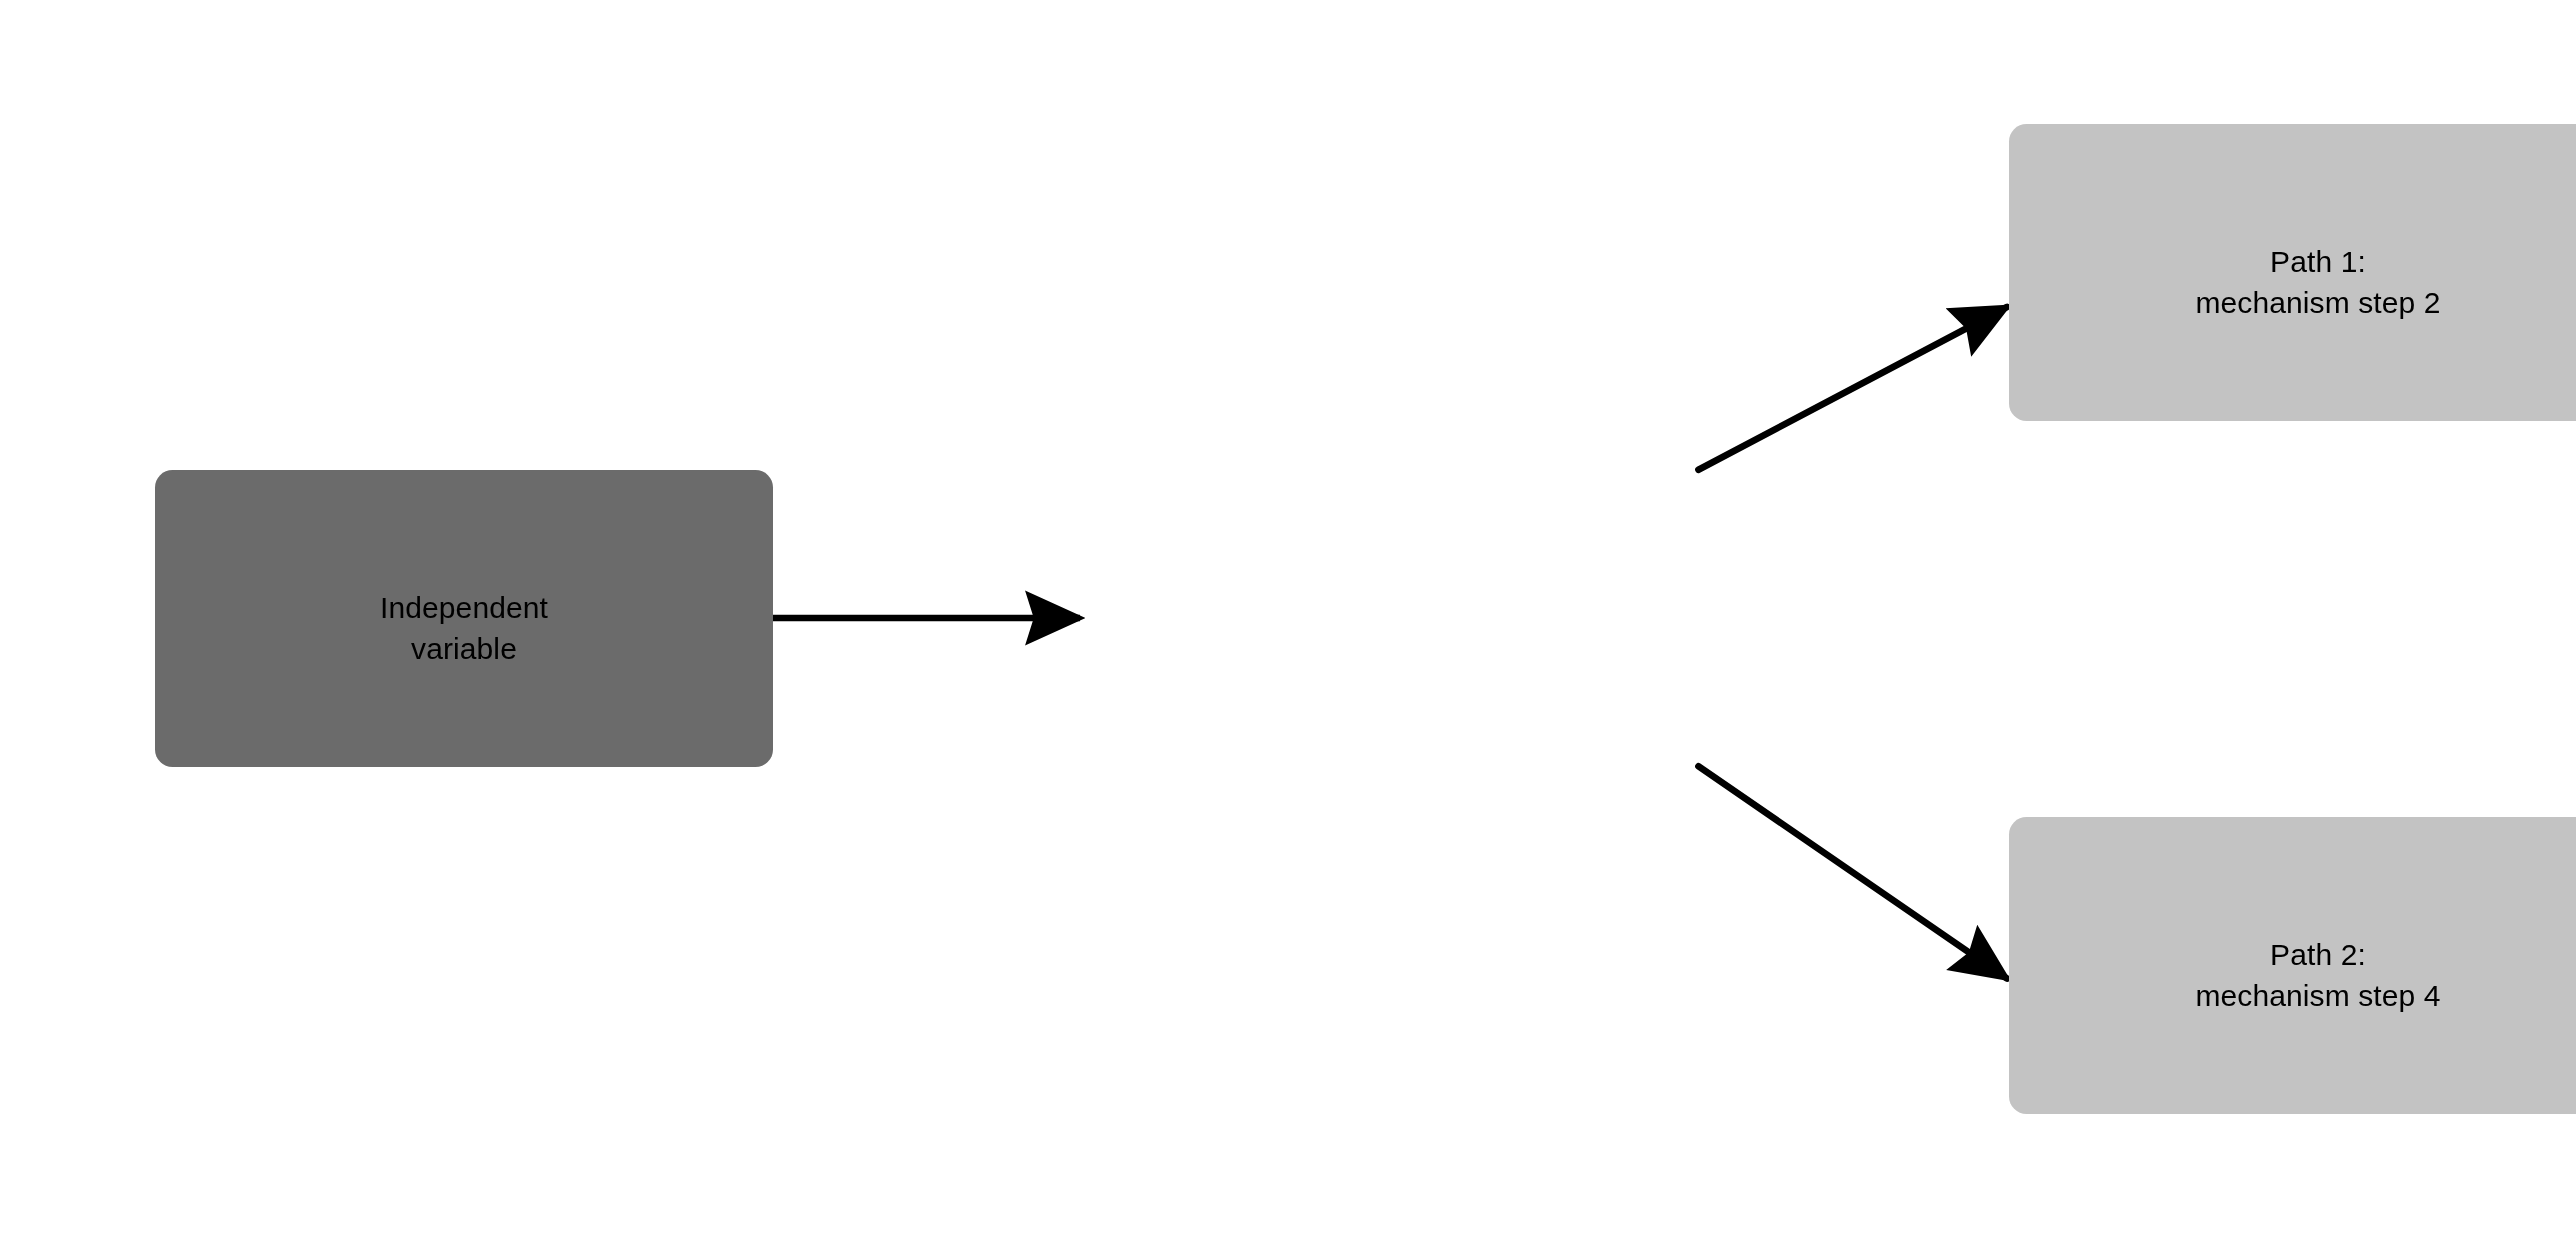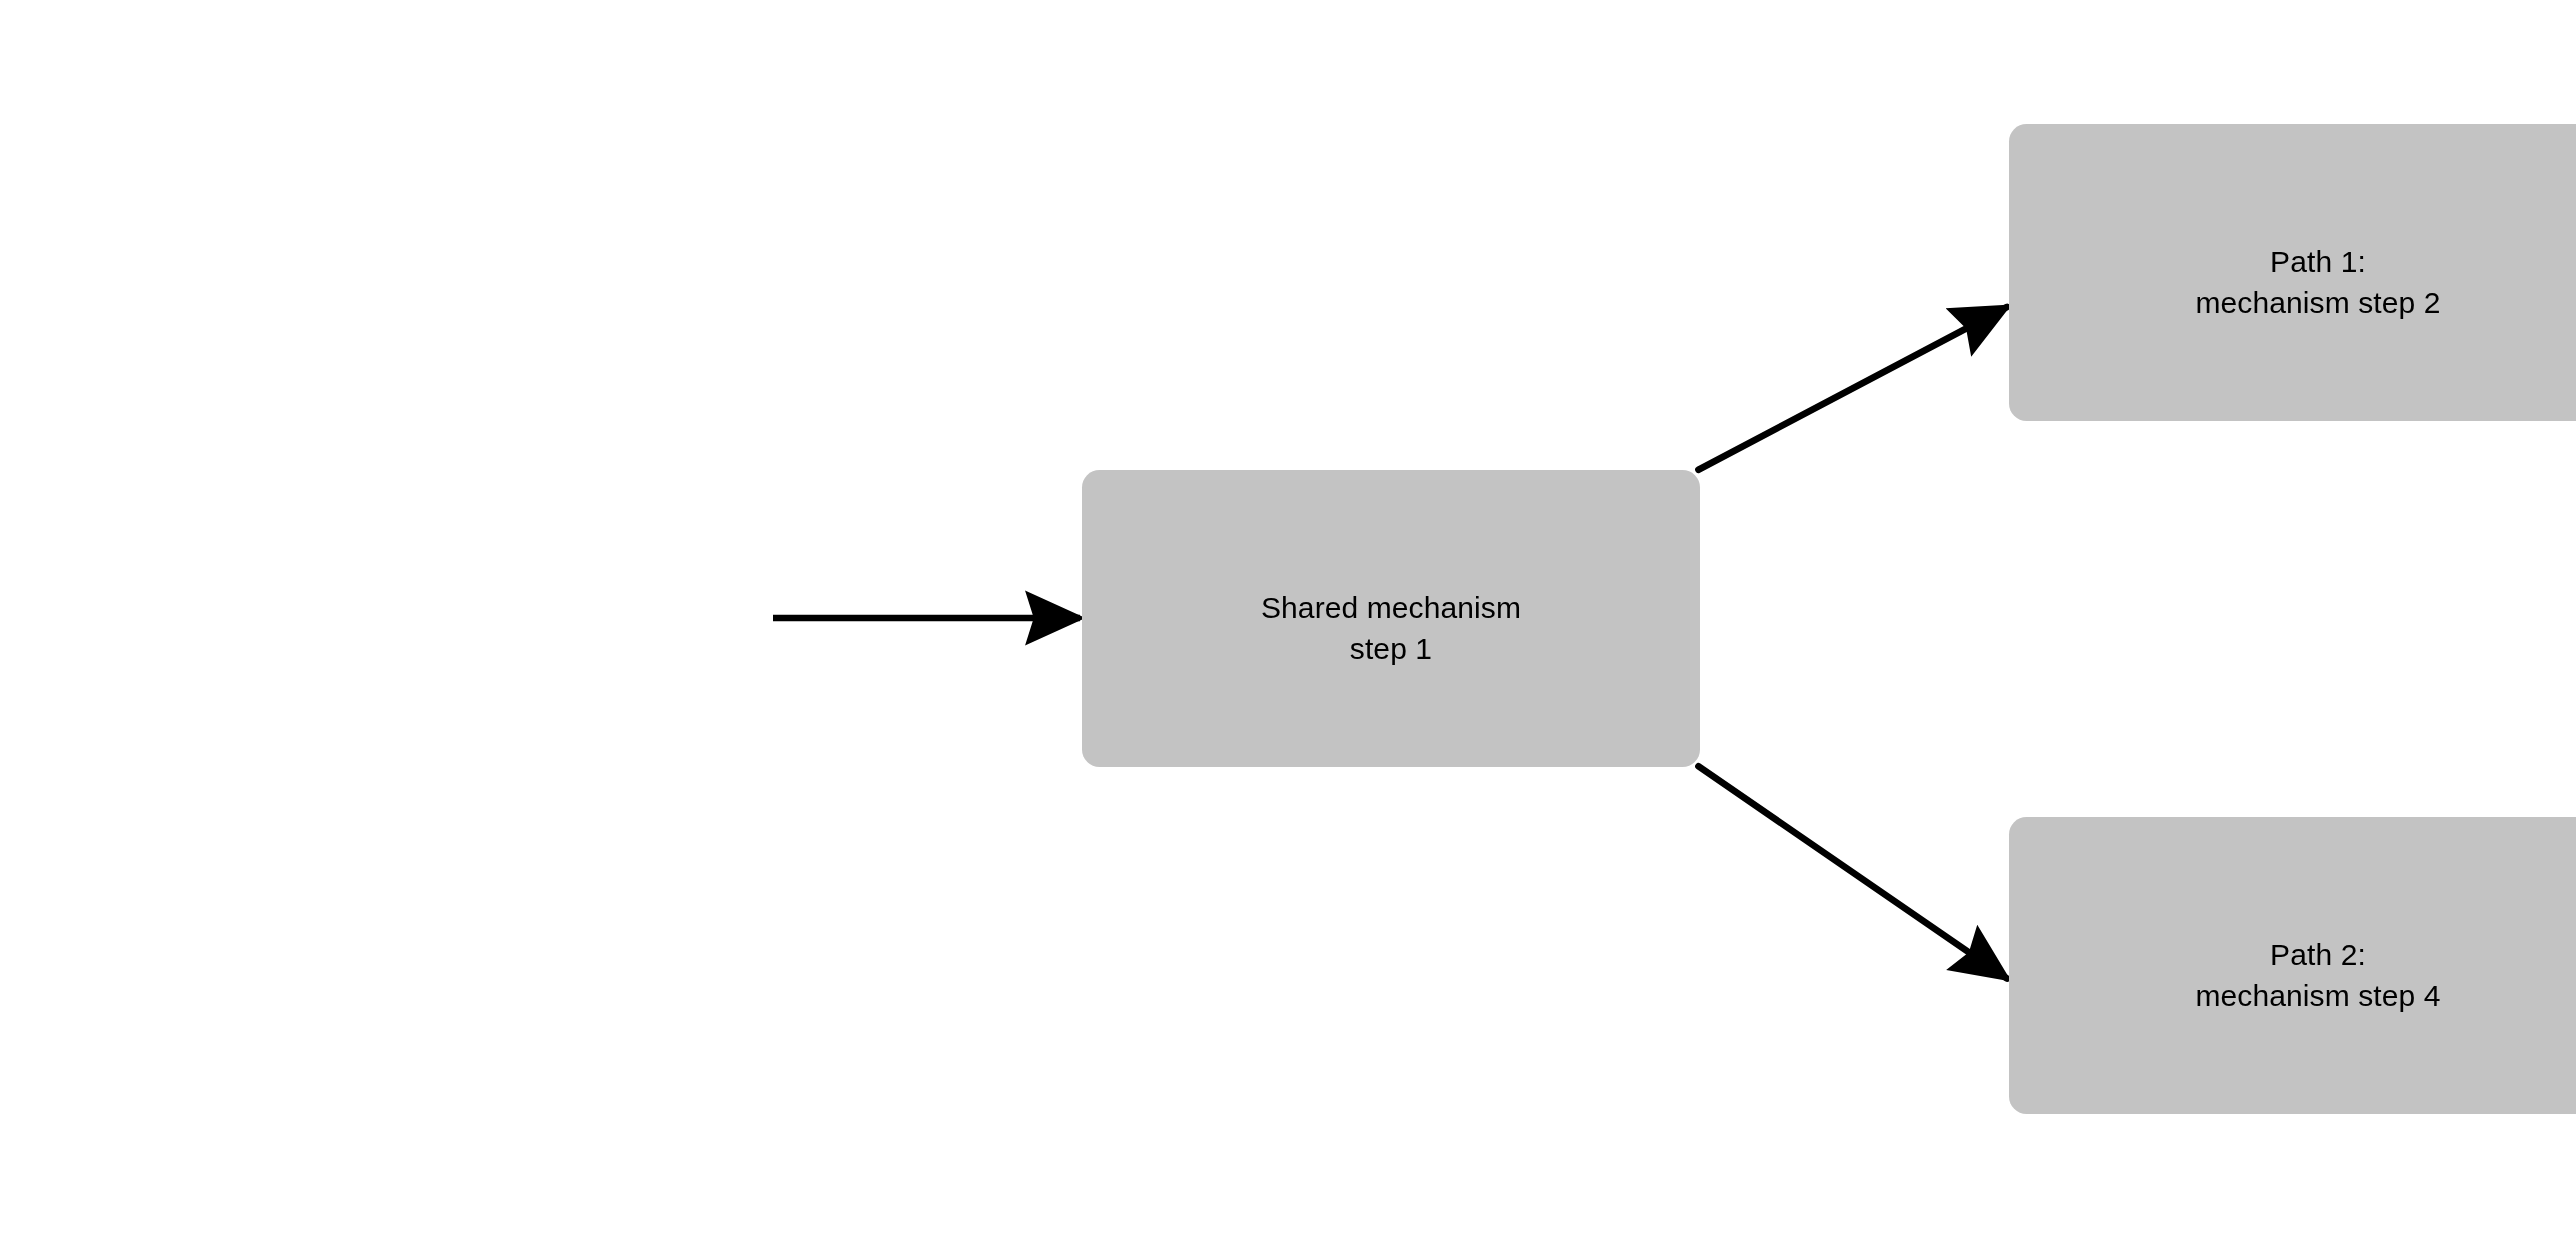--- a/index.html
+++ b/index.html
@@ -80,25 +80,25 @@
 
     <line x1="3297" y1="912" x2="3896" y2="596" stroke="#000000" stroke-width="13" stroke-linecap="round" marker-end="url(#arrowhead)"></line>
 
     <line x1="3297" y1="1488" x2="3896" y2="1900" stroke="#000000" stroke-width="13" stroke-linecap="round" marker-end="url(#arrowhead)"></line>
 
     <line x1="5100" y1="545" x2="5697" y2="912" stroke="#000000" stroke-width="13" stroke-linecap="round" marker-end="url(#arrowhead)"></line>
 
     <line x1="5100" y1="1838" x2="5697" y2="1490" stroke="#000000" stroke-width="13" stroke-linecap="round" marker-end="url(#arrowhead)"></line>
   </svg>
 
+  <div class="node n-independent">
+    <span class="node-label">Independent
+variable</span>
+  </div>
 
-  <div class="node n-shared">
-    <span class="node-label">Shared mechanism
-step 1</span>
-  </div>
 
   <div class="node n-path1">
     <span class="node-label">Path 1:
 mechanism step 2</span>
   </div>
 
   <div class="node n-path2">
     <span class="node-label">Path 2:
 mechanism step 4</span>
   </div>

